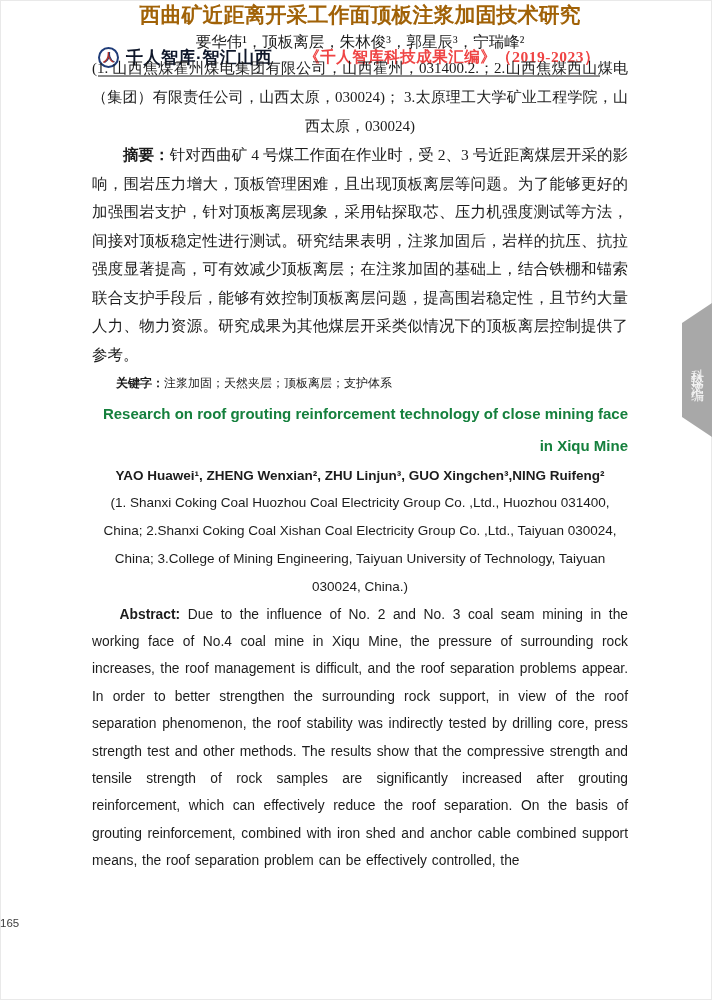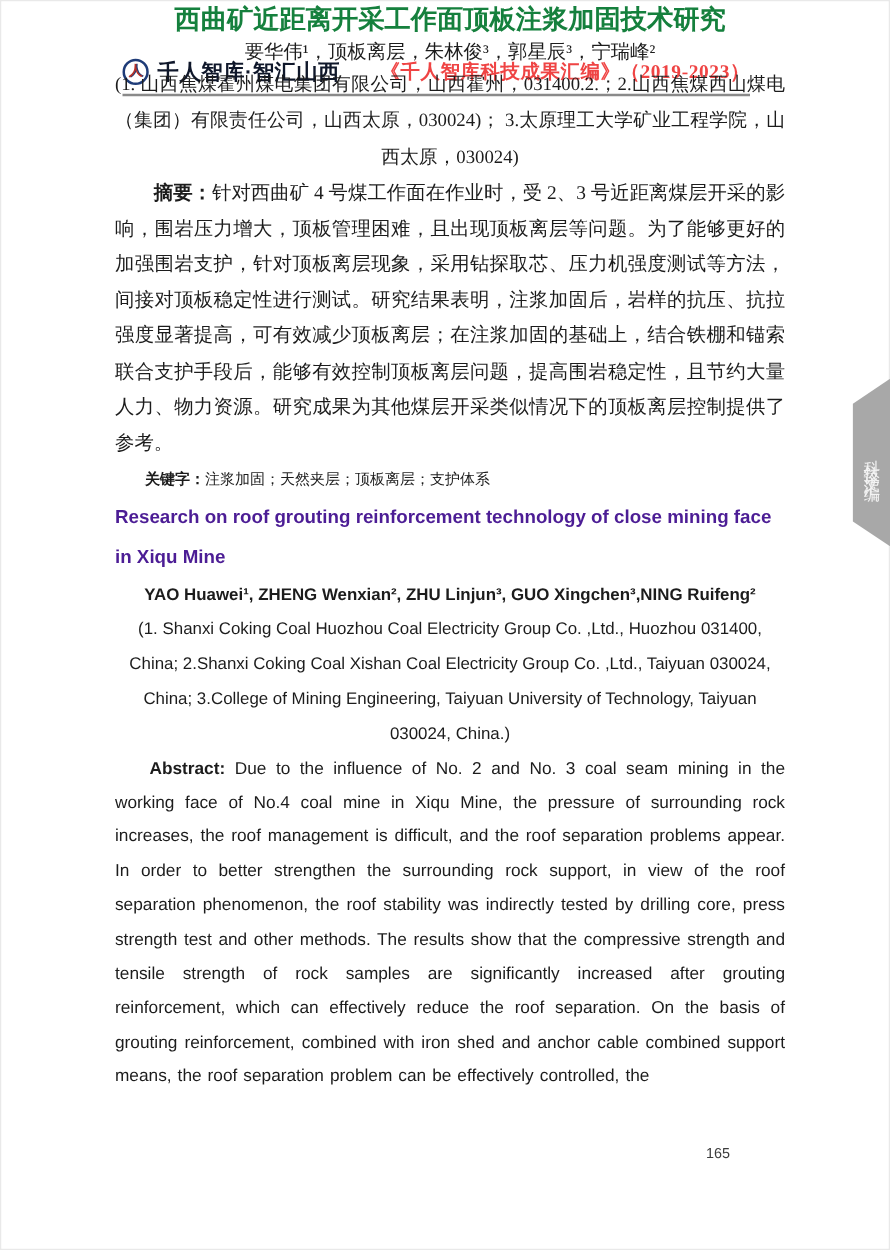--- a/index.html
+++ b/index.html
@@ -80,21 +80,21 @@
   }
   .content p, .content h1, .content h2 { margin: 0; }
 
   .title-zh {
     margin-top: 100px;
     font-family: "Liberation Serif", "DejaVu Serif", serif;
     font-size: 21px; font-weight: bold;
     text-align: center;
     line-height: 30px;
     margin-bottom: 12px;
-    color: #15803d;
+    color: #a16207;
   }
   .authors-zh {
     font-family: "Liberation Serif", "DejaVu Serif", serif;
     font-size: 15.5px; text-align: center;
     line-height: 24px;
     margin-bottom: 4px;
   }
   .affil-zh {
     font-family: "Liberation Serif", "DejaVu Serif", serif;
     font-size: 15px; line-height: 29px;
@@ -111,23 +111,23 @@
     font-family: Liberation Serif, serif;
     font-size: 12px; line-height: 28.5px;
     text-indent: 2em;
     margin-bottom: 3px;
   }
   .lab { font-weight: bold; }
 
   .title-en {
     font-family: "Liberation Sans", "DejaVu Sans", sans-serif;
     font-size: 15px; font-weight: bold;
-    text-align: left; line-height: 32px;
+    text-align: right; line-height: 32px;
     margin-bottom: 2px;
-    color: #4c1d95;
+    color: #15803d;
   }
   .authors-en {
     font-family: "Liberation Sans", "DejaVu Sans", sans-serif;
     font-size: 13.5px; text-align: center; line-height: 27px;
     margin-bottom: 2px;
     font-weight: bold;
   }
   .affil-en {
     font-family: "Liberation Sans", "DejaVu Sans", sans-serif;
     font-size: 13.5px; text-align: center; line-height: 28px;
@@ -139,21 +139,21 @@
     text-align: justify;
     text-indent: 2em;
     word-spacing: 1px;
   }
 
   
   .footer {
     position: absolute;
     left: 0; top: 913px;
     width: 584px;
-    text-align: right;
+    text-align: left;
   }
   .page-num {
     font-family: "Liberation Sans", "DejaVu Sans", sans-serif;
     font-size: 11.5px; color: #3c3c3c;
   }
 </style>
 </head>
 <body>
 
 <div class="page">

